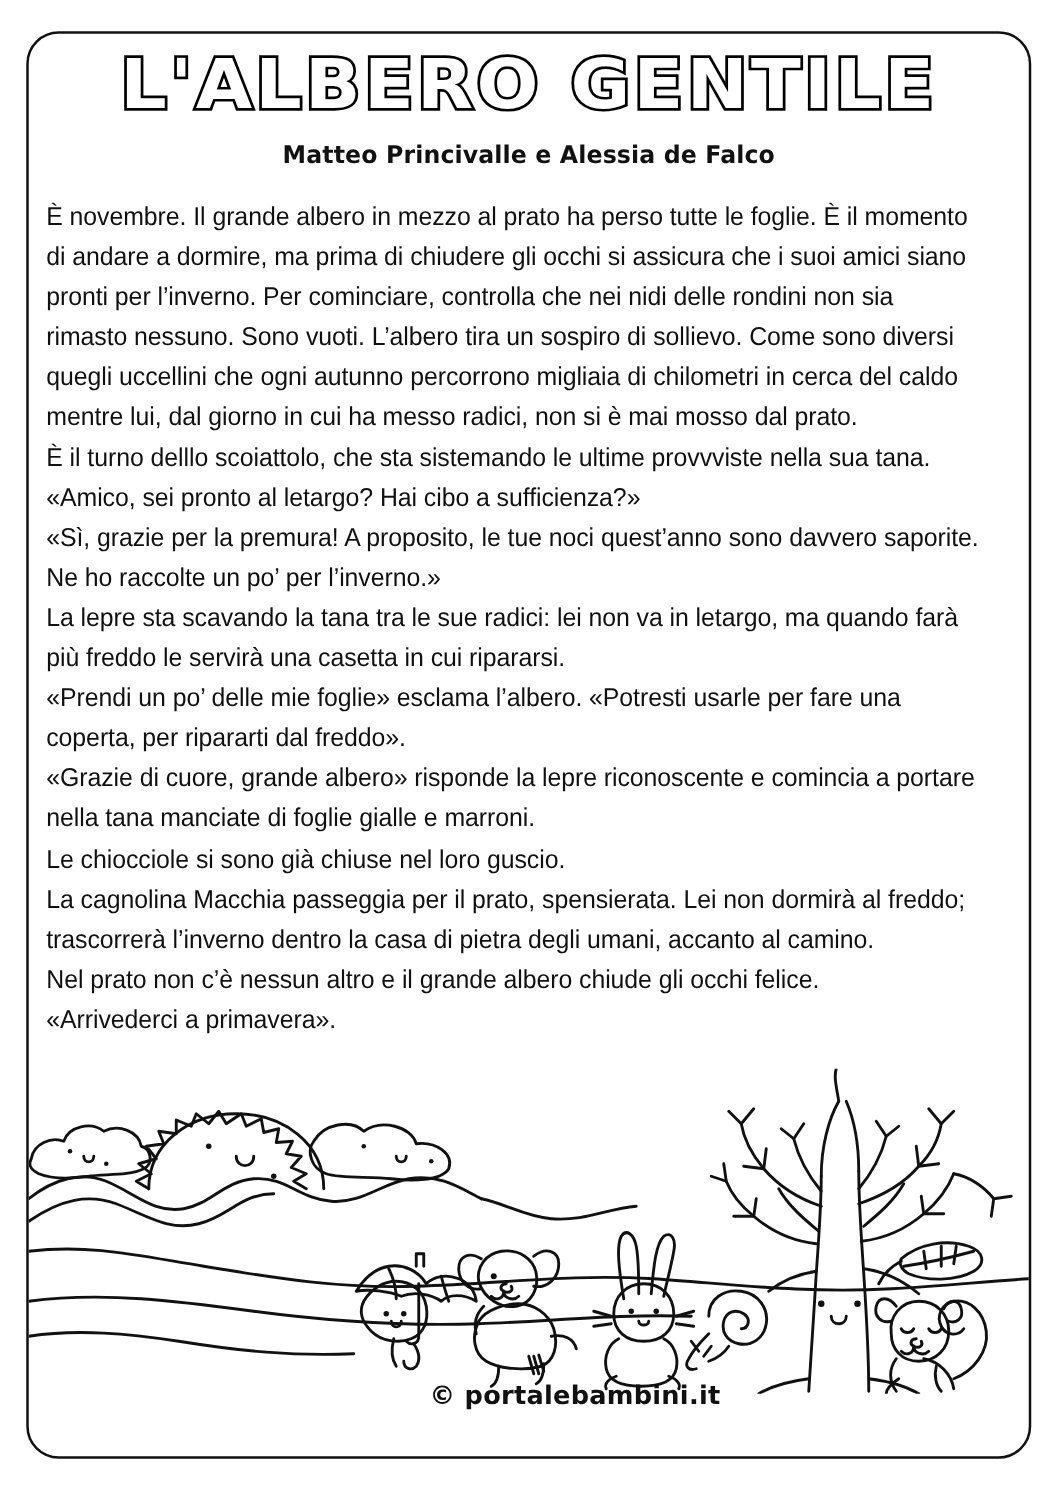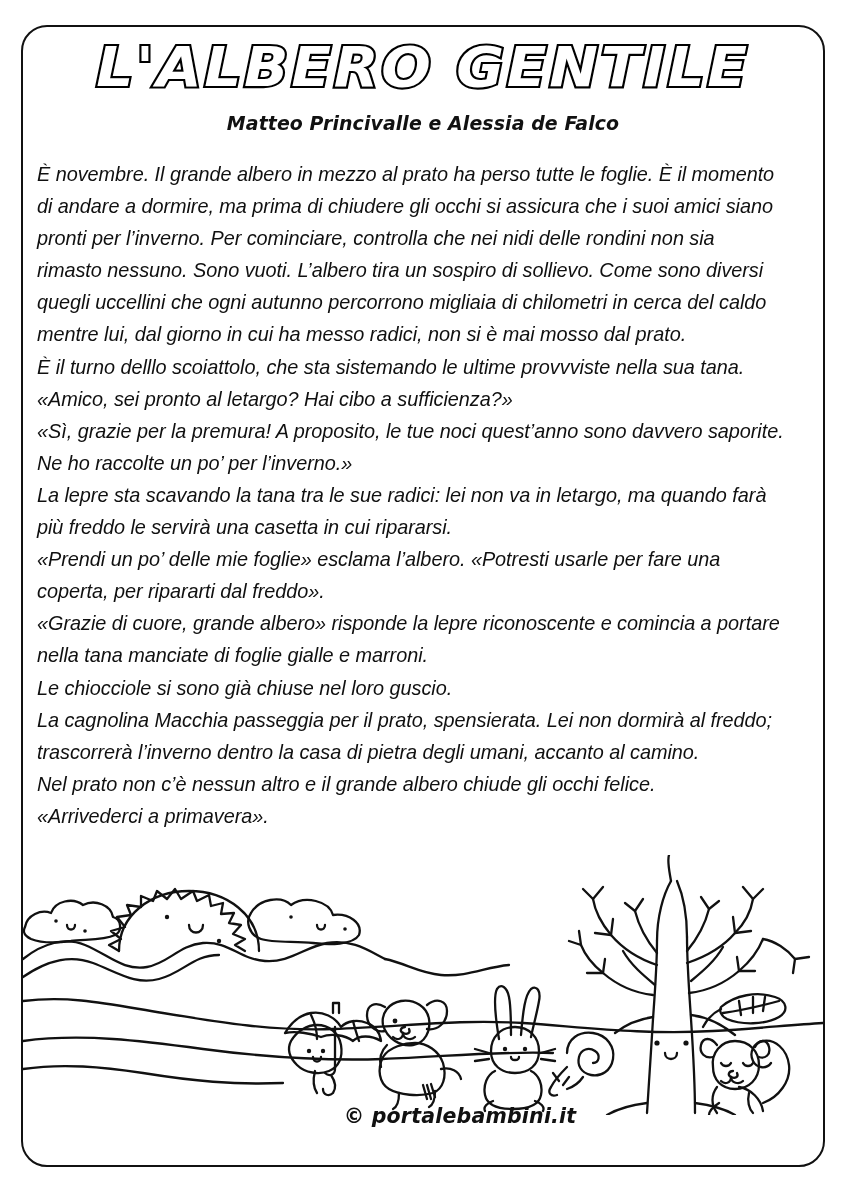--- a/index.html
+++ b/index.html
@@ -13,21 +13,20 @@
     font-family: "Liberation Sans", sans-serif;
     -webkit-font-smoothing: antialiased;
   }
 
   #page {
     position: relative;
     width: 848px;
     height: 1200px;
     background: #ffffff;
     overflow: hidden;
-    font-style: italic;
   }
 
   
   #sheet-border {
     position: absolute;
     left: 21px;
     top: 25px;
     width: 804px;
     height: 1142px;
     border: 2.2px solid #111111;

